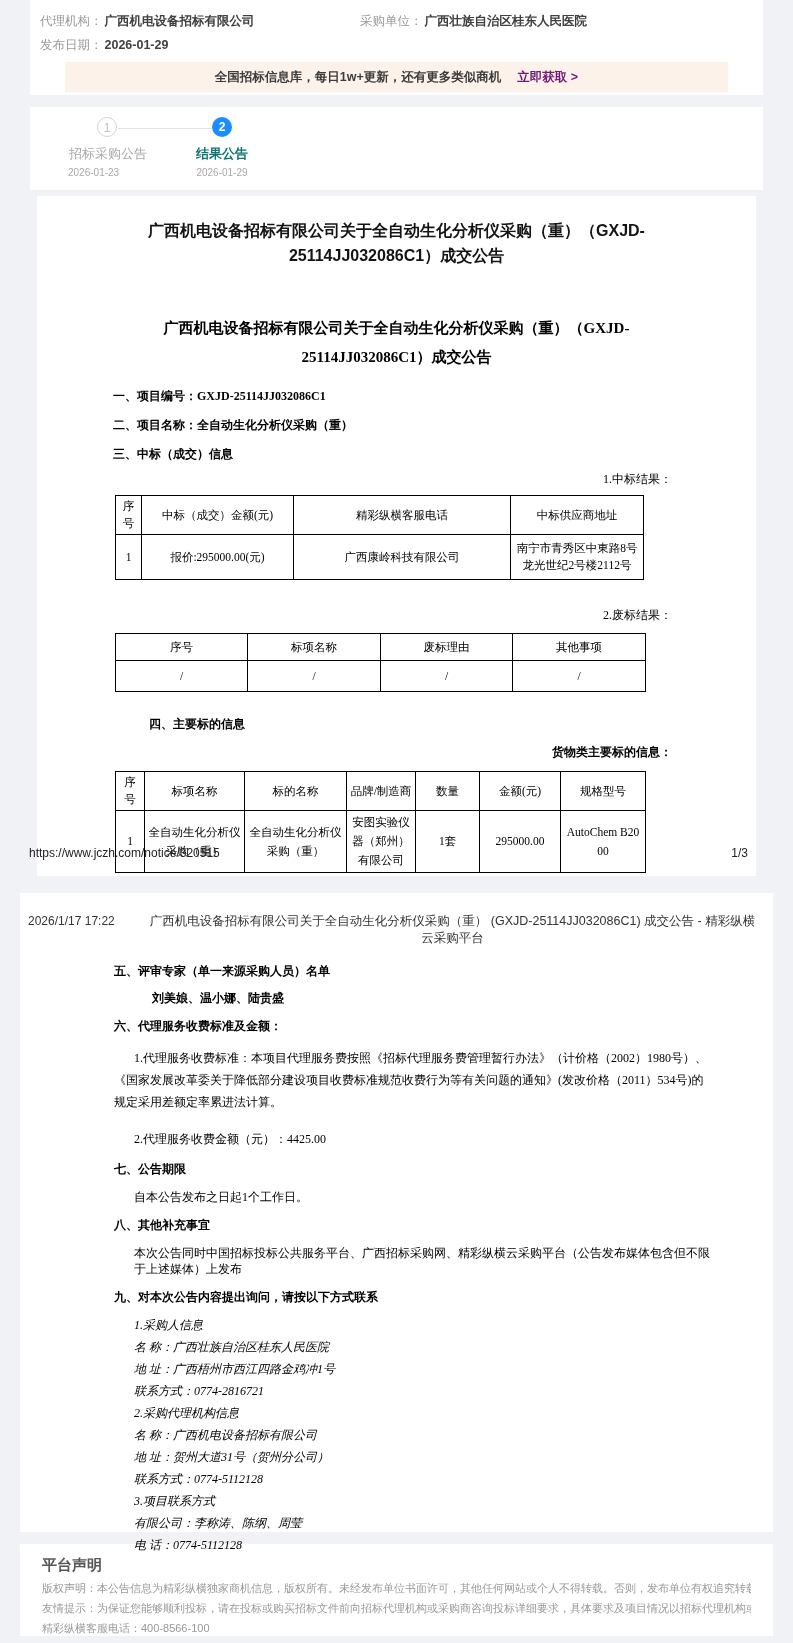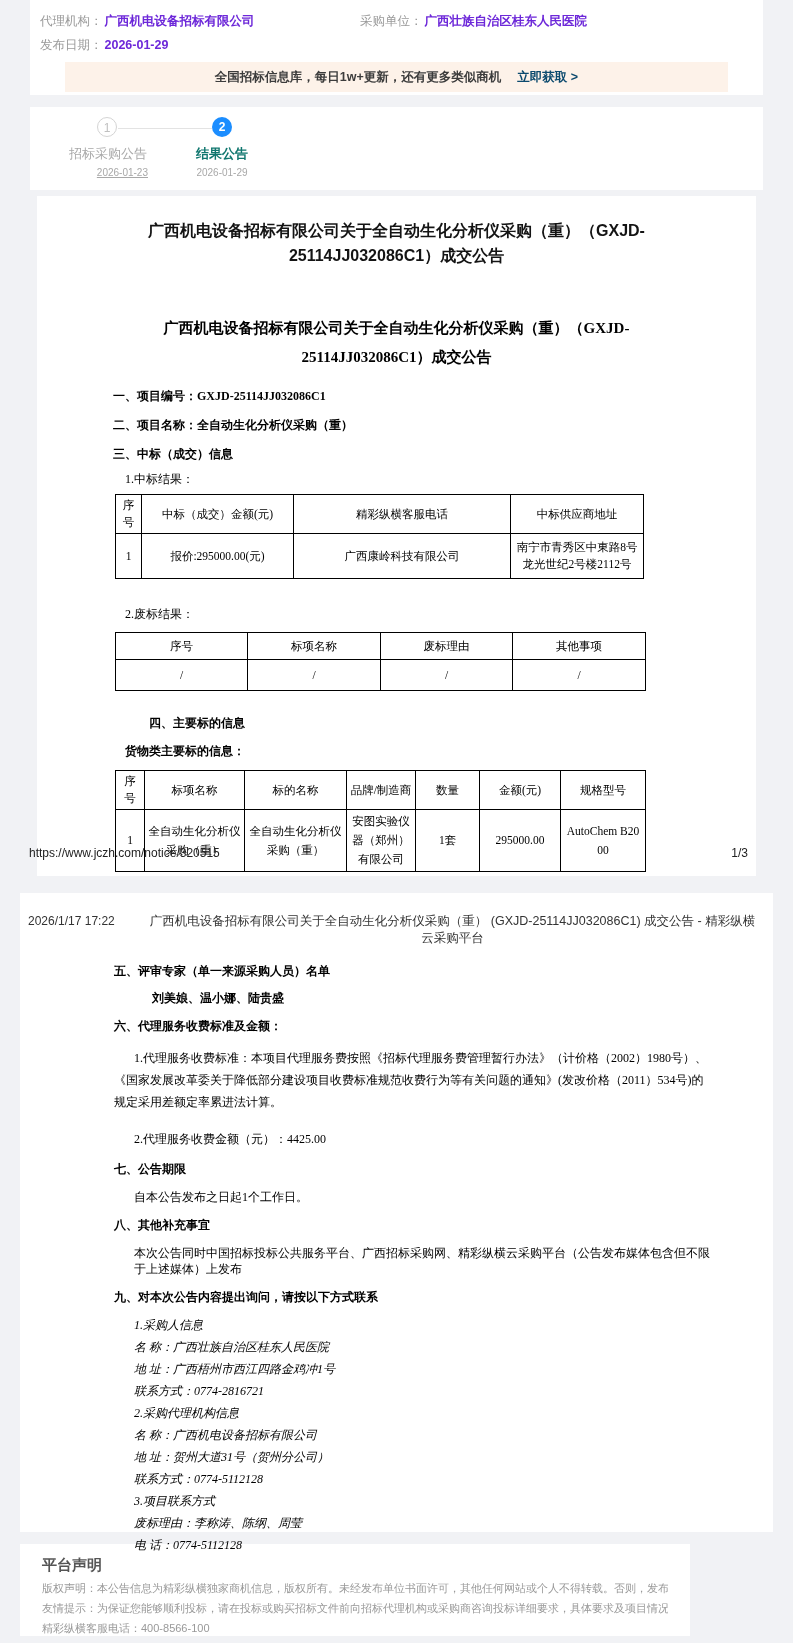--- a/index.html
+++ b/index.html
@@ -12,55 +12,55 @@
   .gap{width:793px;}
   .g1{height:12px;} .g2{height:6px;} .g3{height:17px;} .g4{height:12px;} .g5{height:7px;}
 
   
   .top-card{margin:0 30px;width:733px;height:95px;background:#fff;box-sizing:border-box;padding:12px 10px 0;}
   .meta-row{display:flex;align-items:baseline;font-size:12.5px;line-height:18px;}
   .meta-row + .meta-row{margin-top:6px;}
   .meta-pair{white-space:nowrap;}
   .meta-pair.left{width:320px;}
   .meta-label{color:#9a9a9a;}
-  .meta-value{color:#6d28d9;font-weight:bold;margin-left:2px;}
+  .meta-value{color:#404040;font-weight:bold;margin-left:2px;}
   .promo-banner{
     margin:8px 25px 0 25px;height:30px;background:#fdf2e9;
     display:flex;align-items:center;justify-content:center;
     font-size:12.5px;font-weight:bold;color:#3c3c3c;
   }
-  .promo-cta{color:#0c4a6e;margin-left:16px;cursor:pointer;text-decoration:none;font-weight:bold;}
+  .promo-cta{color:#701a75;margin-left:16px;cursor:pointer;text-decoration:none;font-weight:bold;}
 
   
   .stepper-card{margin:0 30px;width:733px;height:83px;background:#fff;position:relative;}
   .step-line{position:absolute;left:88px;top:21px;width:94px;border-top:1px solid #e3e3e3;}
   .circle{
     position:absolute;top:10px;width:20px;height:20px;border-radius:50%;
     font-size:12px;line-height:20px;text-align:center;box-sizing:border-box;background:#fff;
   }
   .step1 .circle{left:67px;border:1px solid #d4d4d4;color:#c0c0c0;}
   .step2 .circle{left:182px;background:#1b8dff;color:#fff;font-weight:bold;}
   .step-label{position:absolute;top:38px;font-size:13px;white-space:nowrap;}
   .step1 .step-label{left:38px;width:80px;text-align:center;color:#a8a8a8;font-family:Liberation Mono, monospace;}
   .step2 .step-label{left:166px;width:52px;text-align:left;color:#0f766e;font-weight:bold;}
   .step-date{position:absolute;top:60px;font-size:10px;color:#a8a8a8;white-space:nowrap;}
-  .step1 .step-date{left:38px;width:80px;text-align:right;text-decoration:underline;}
+  .step1 .step-date{left:38px;width:80px;text-align:left;}
   .step2 .step-date{left:160px;width:64px;text-align:center;}
 
   
   .doc-page{background:#fff;box-sizing:border-box;font-family:"Liberation Serif","DejaVu Serif",serif;color:#000;}
   .page1{margin:0 37px;width:719px;height:680px;padding:22px 76px 0;position:relative;}
   .main-title{
     font-family:"Liberation Sans","DejaVu Sans",sans-serif;
     font-size:16px;font-weight:bold;color:#141414;
     text-align:center;line-height:25px;margin:0 auto;width:560px;
   }
   .doc-title{margin:46px auto 0;width:520px;font-size:15px;font-weight:bold;text-align:center;line-height:29px;}
   .doc-h{margin:0;font-size:12px;font-weight:bold;line-height:16px;}
-  .doc-sub{margin:0;font-size:12px;font-weight:normal;line-height:15px;padding-left:12px;}
+  .doc-sub{margin:8px;font-size:12px;font-weight:normal;line-height:15px;padding-left:12px;text-align:right;}
   .m16{margin-top:16px;} .m13{margin-top:13px;} .m10{margin-top:10px;}
   .mt7{margin-top:7px;} .mt28{margin-top:28px;} .mt24{margin-top:24px;margin-left:36px;} .mt11{margin-top:11px;}
   .doc-table{border-collapse:collapse;margin-left:2px;font-size:11.5px;table-layout:fixed;}
   .doc-table th,.doc-table td{
     border:1px solid #000;text-align:center;vertical-align:middle;
     font-weight:normal;padding:2px 3px;line-height:17px;word-break:break-all;
   }
   .doc-table thead th{height:22px;}
   .t1{width:528px;} .t1 tbody td{height:40px;}
   .t2{width:530px;} .t2 tbody td{height:26px;}
@@ -81,21 +81,21 @@
   .p2-content p{margin:0;}
   .p2-h{font-weight:bold;}
   .p2-names{margin-top:11px !important;padding-left:38px;font-weight:bold;}
   .p2-ind{padding-left:20px;}
   .p2-para{margin-top:13px !important;line-height:22px;text-indent:20px;}
   .pm12{margin-top:12px !important;} .pm14{margin-top:14px !important;} .pm18{margin-top:18px !important;}
   .c-line{margin-top:6px !important;padding-left:20px;line-height:16px;font-style:italic;}
   .c-line.first{margin-top:12px !important;}
 
   
-  .platform-card{margin:0 20px;width:670px;height:92px;background:#fff;box-sizing:border-box;padding:12px 22px 0;}
+  .platform-card{margin:0 20px;width:753px;height:92px;background:#fff;box-sizing:border-box;padding:12px 22px 0;}
   .pf-title{font-size:15px;font-weight:bold;color:#555;}
   .pf-line{margin:7px 0 0;font-size:11px;color:#999;line-height:13px;white-space:nowrap;overflow:hidden;}
 </style>
 </head>
 <body>
 
 <div class="app">
 
   <header class="top-card">
     <div class="meta-row">
@@ -258,21 +258,21 @@
       <p class="p2-h pm12">九、对本次公告内容提出询问，请按以下方式联系</p>
       <p class="c-line first">1.采购人信息</p>
       <p class="c-line">名 称：广西壮族自治区桂东人民医院</p>
       <p class="c-line">地 址：广西梧州市西江四路金鸡冲1号</p>
       <p class="c-line">联系方式：0774-2816721</p>
       <p class="c-line">2.采购代理机构信息</p>
       <p class="c-line">名 称：广西机电设备招标有限公司</p>
       <p class="c-line">地 址：贺州大道31号（贺州分公司）</p>
       <p class="c-line">联系方式：0774-5112128</p>
       <p class="c-line">3.项目联系方式</p>
-      <p class="c-line">废标理由：李称涛、陈纲、周莹</p>
+      <p class="c-line">有限公司：李称涛、陈纲、周莹</p>
       <p class="c-line">电 话：0774-5112128</p>
     </div>
   </section>
 
   <div class="gap g4"></div>
 
   <footer class="platform-card">
     <div class="pf-title">平台声明</div>
     <p class="pf-line">版权声明：本公告信息为精彩纵横独家商机信息，版权所有。未经发布单位书面许可，其他任何网站或个人不得转载。否则，发布单位有权追究转载者的责任</p>
     <p class="pf-line">友情提示：为保证您能够顺利投标，请在投标或购买招标文件前向招标代理机构或采购商咨询投标详细要求，具体要求及项目情况以招标代理机构或采购商的解释为准。</p>

